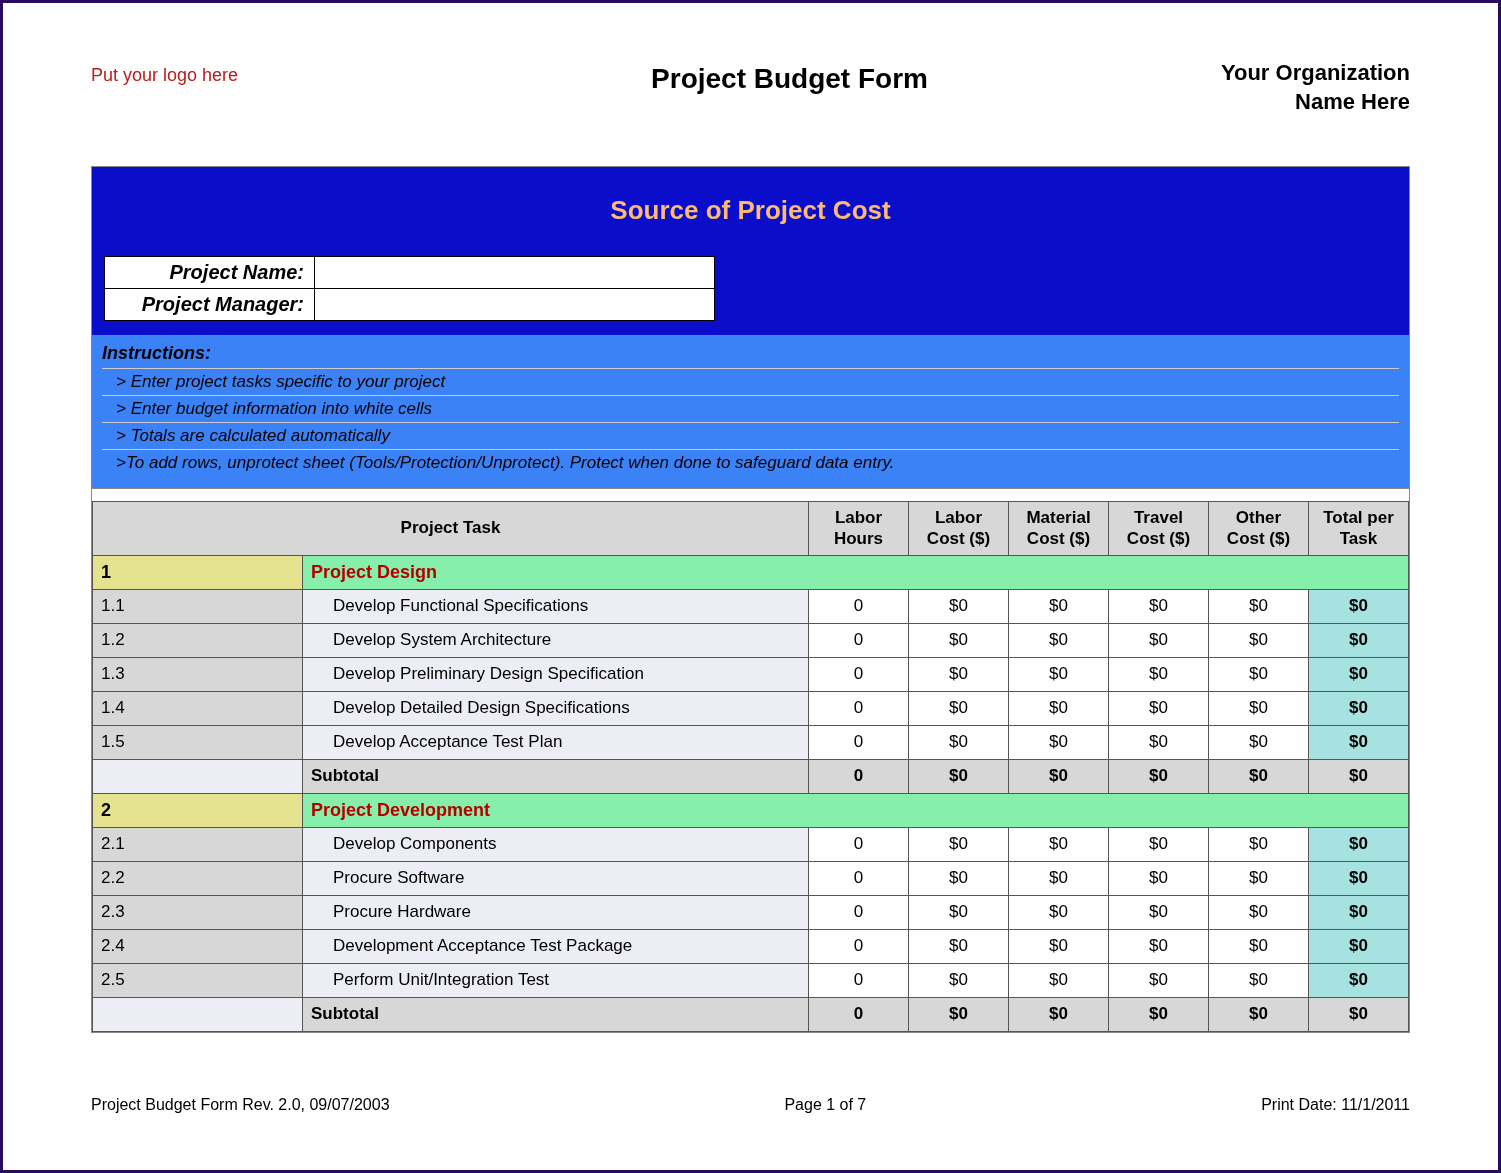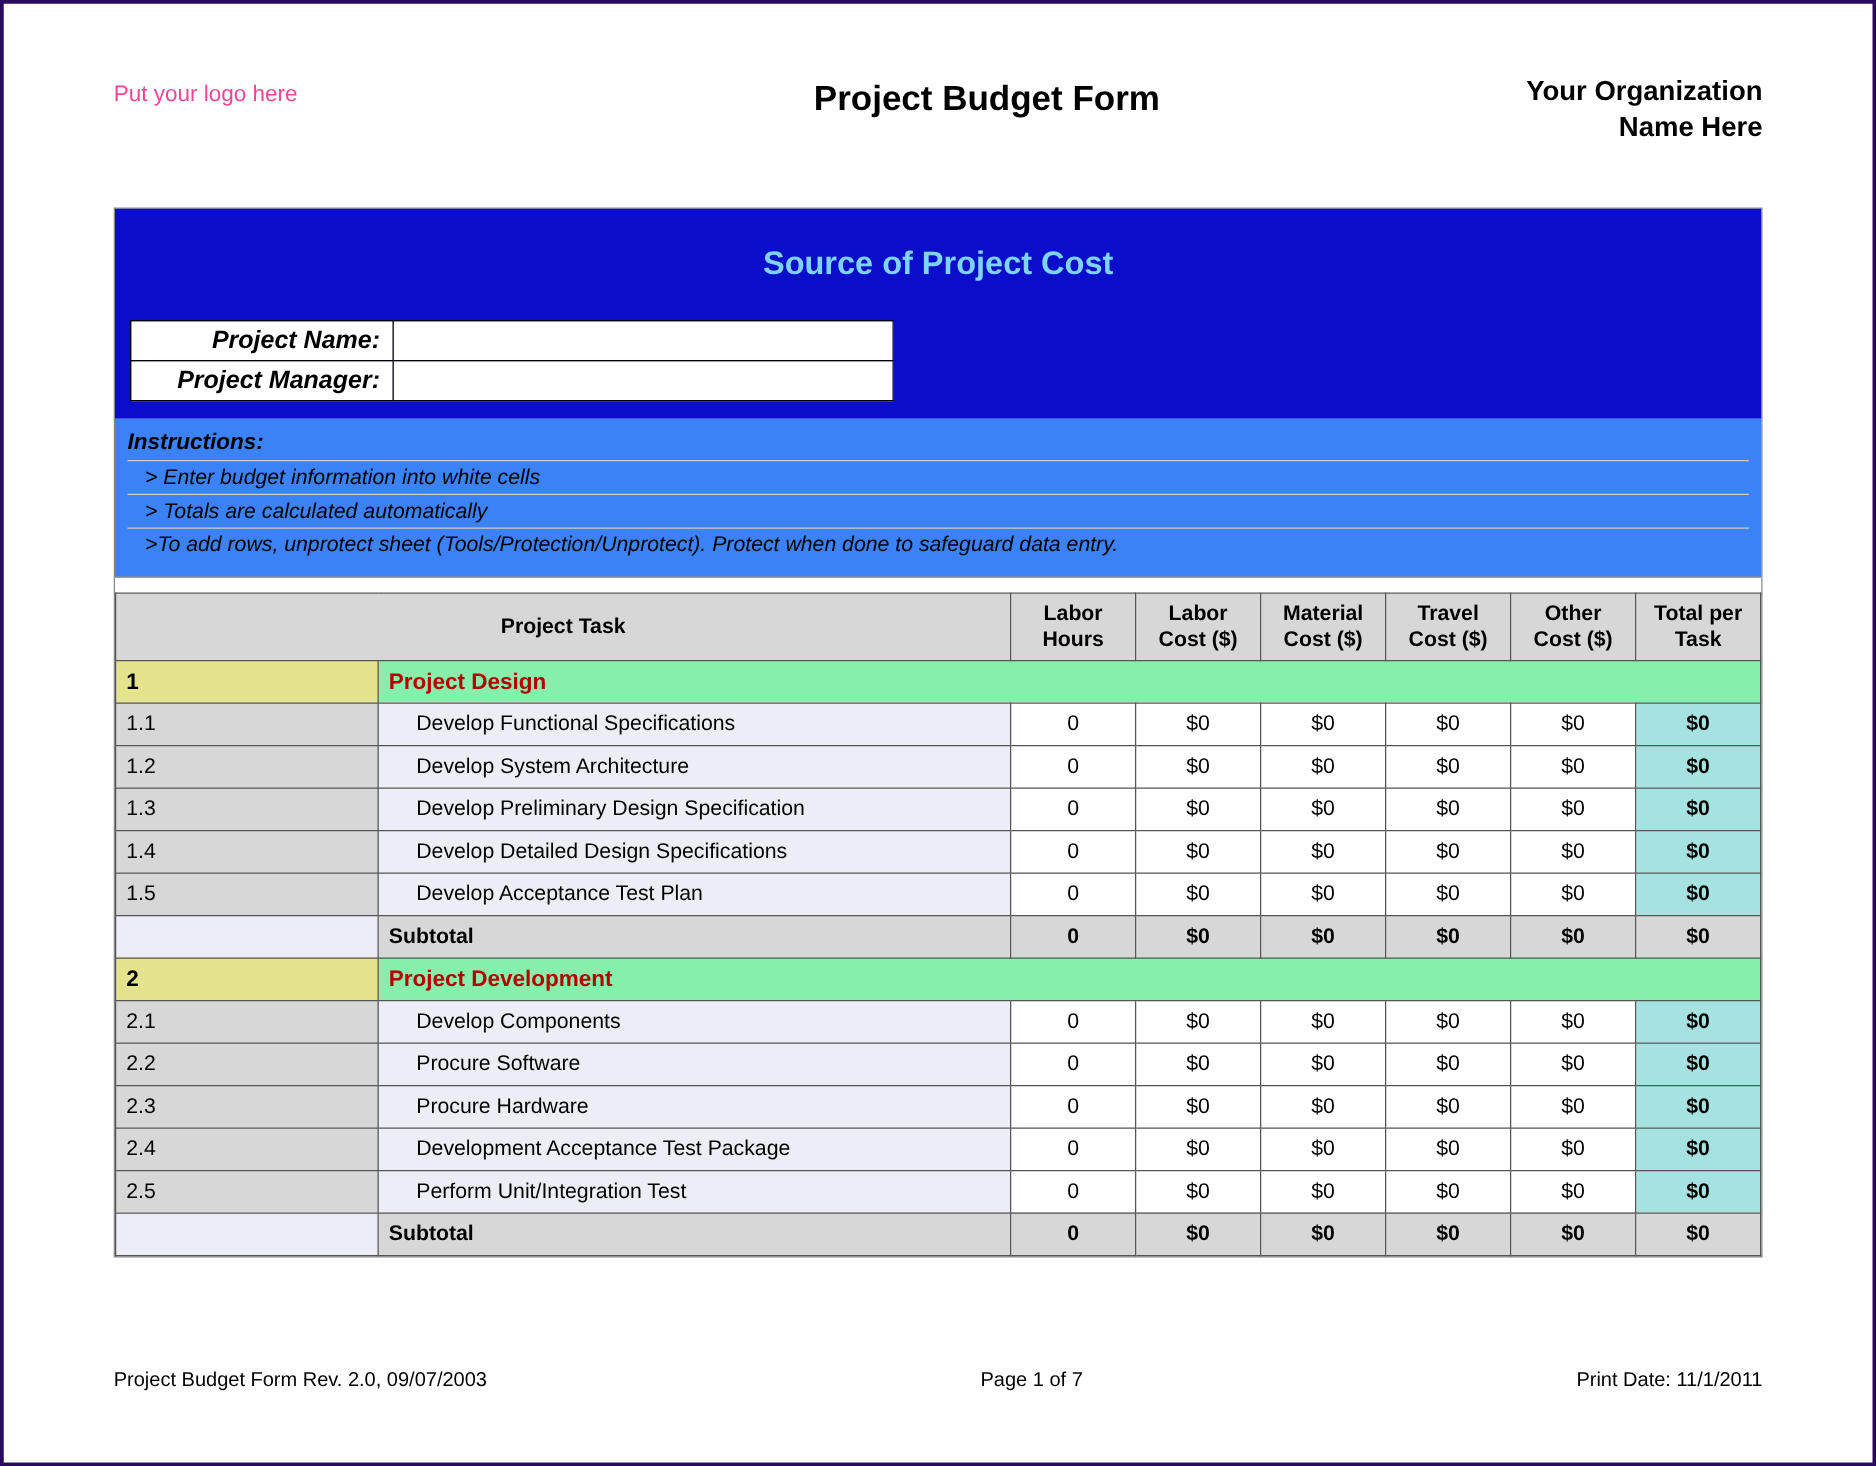--- a/index.html
+++ b/index.html
@@ -13,21 +13,21 @@
     position: relative;
   }
   .page-header {
     display: flex;
     justify-content: space-between;
     align-items: flex-start;
     margin-bottom: 50px;
   }
   .logo-slot {
     font-size: 18px;
-    color: #ec4899;
+    color: #b91c1c;
     padding-top: 6px;
   }
   .doc-title {
     font-size: 28px;
     font-weight: bold;
     color: #000;
     text-align: center;
     flex: 1;
     padding-top: 4px;
     margin-left: 120px;
@@ -42,21 +42,21 @@
 
   .budget-box {
     border: 1px solid #888;
   }
 
   .blue-block {
     background: #0a0ecb;
     padding: 28px 0 14px 0;
   }
   .blue-title {
-    color: #7dd3fc;
+    color: #fdba74;
     font-size: 26px;
     font-weight: bold;
     text-align: center;
     margin-bottom: 30px;
   }
   .meta-table {
     border-collapse: collapse;
     margin-left: 12px;
   }
   .meta-table td {
@@ -201,20 +201,21 @@
       <tr>
         <td class="meta-label">Project Manager:</td>
         <td class="meta-input"></td>
       </tr>
     </tbody>
       </table>
   </div>
 
   <div class="instructions">
     <div class="inst-head">Instructions:</div>
+    <div class="inst-line">&gt; Enter project tasks specific to your project</div>
     <div class="inst-line">&gt; Enter budget information into white cells</div>
     <div class="inst-line">&gt; Totals are calculated automatically</div>
     <div class="inst-line">&gt;To add rows, unprotect sheet (Tools/Protection/Unprotect).  Protect when done to safeguard data entry.</div>
   </div>
 
   <table class="grid">
     <colgroup>
       <col class="c-num">
         <col class="c-task">
       <col class="c-val">

